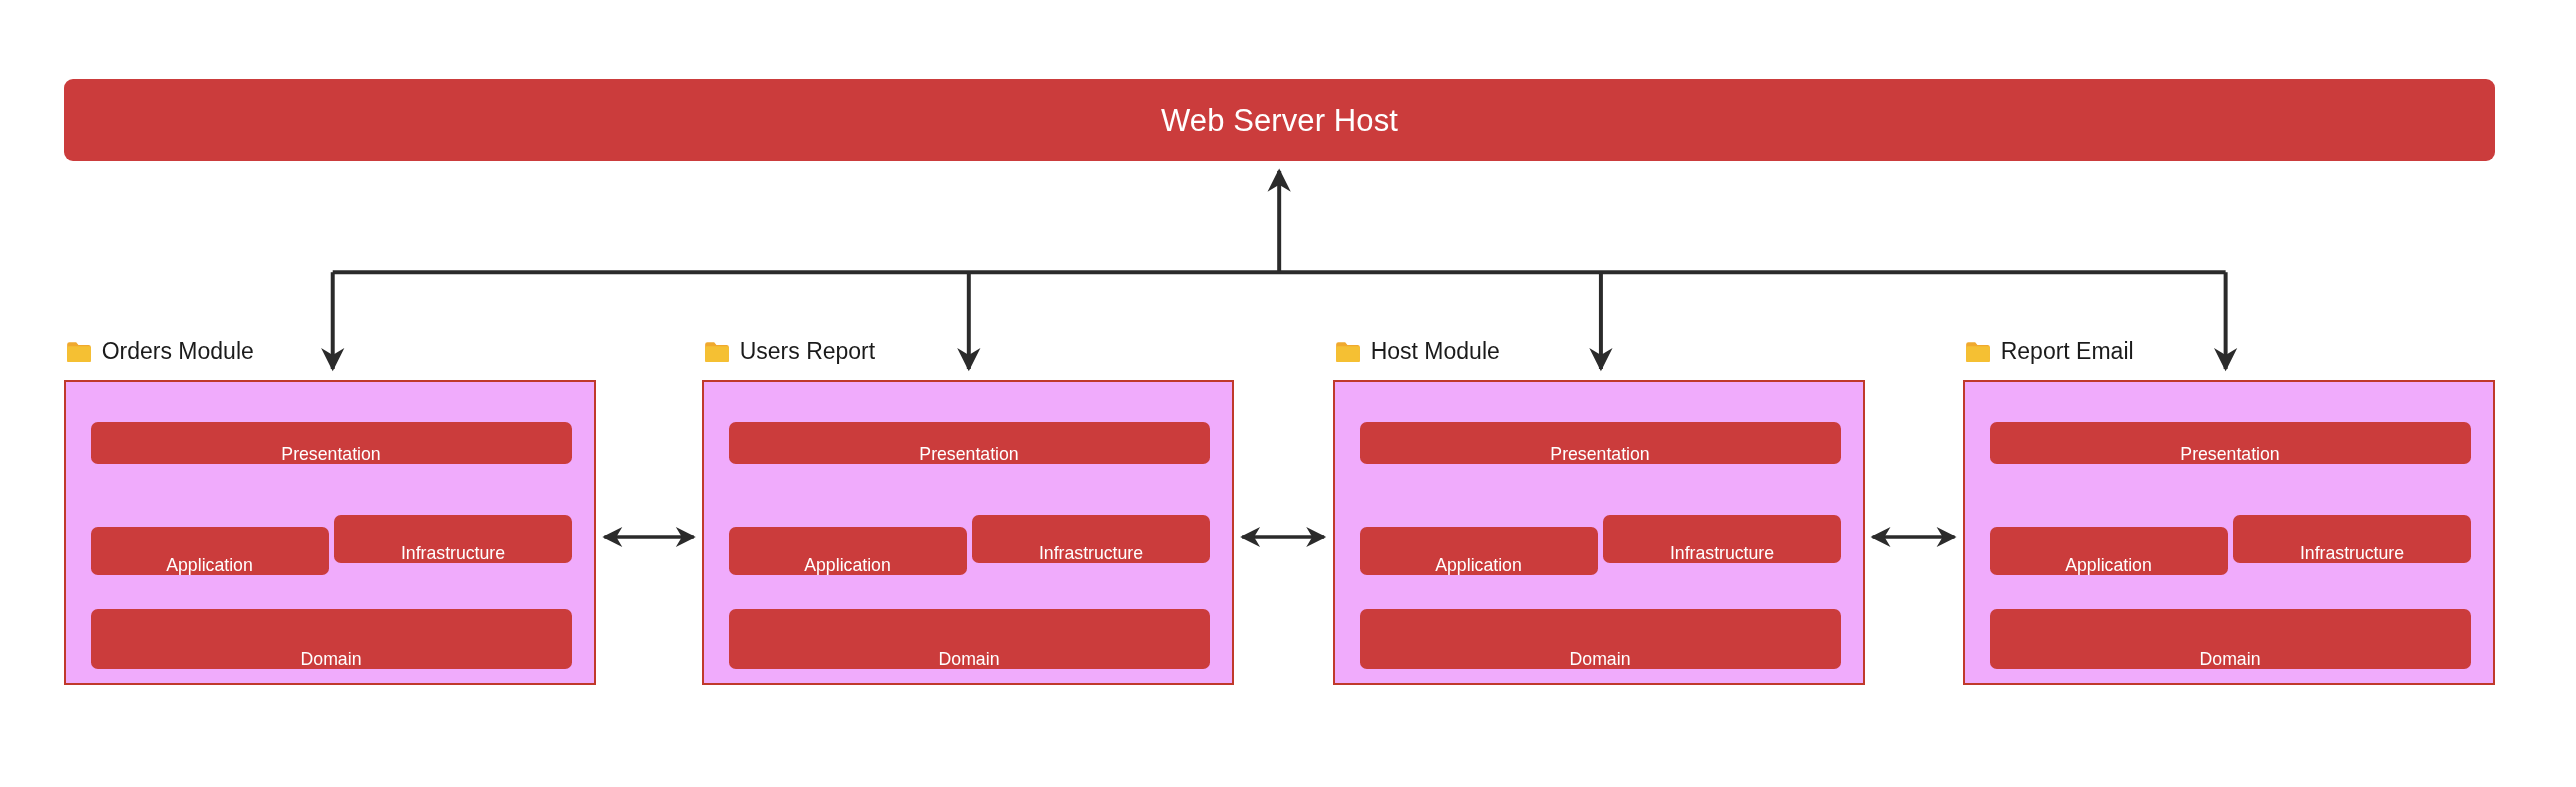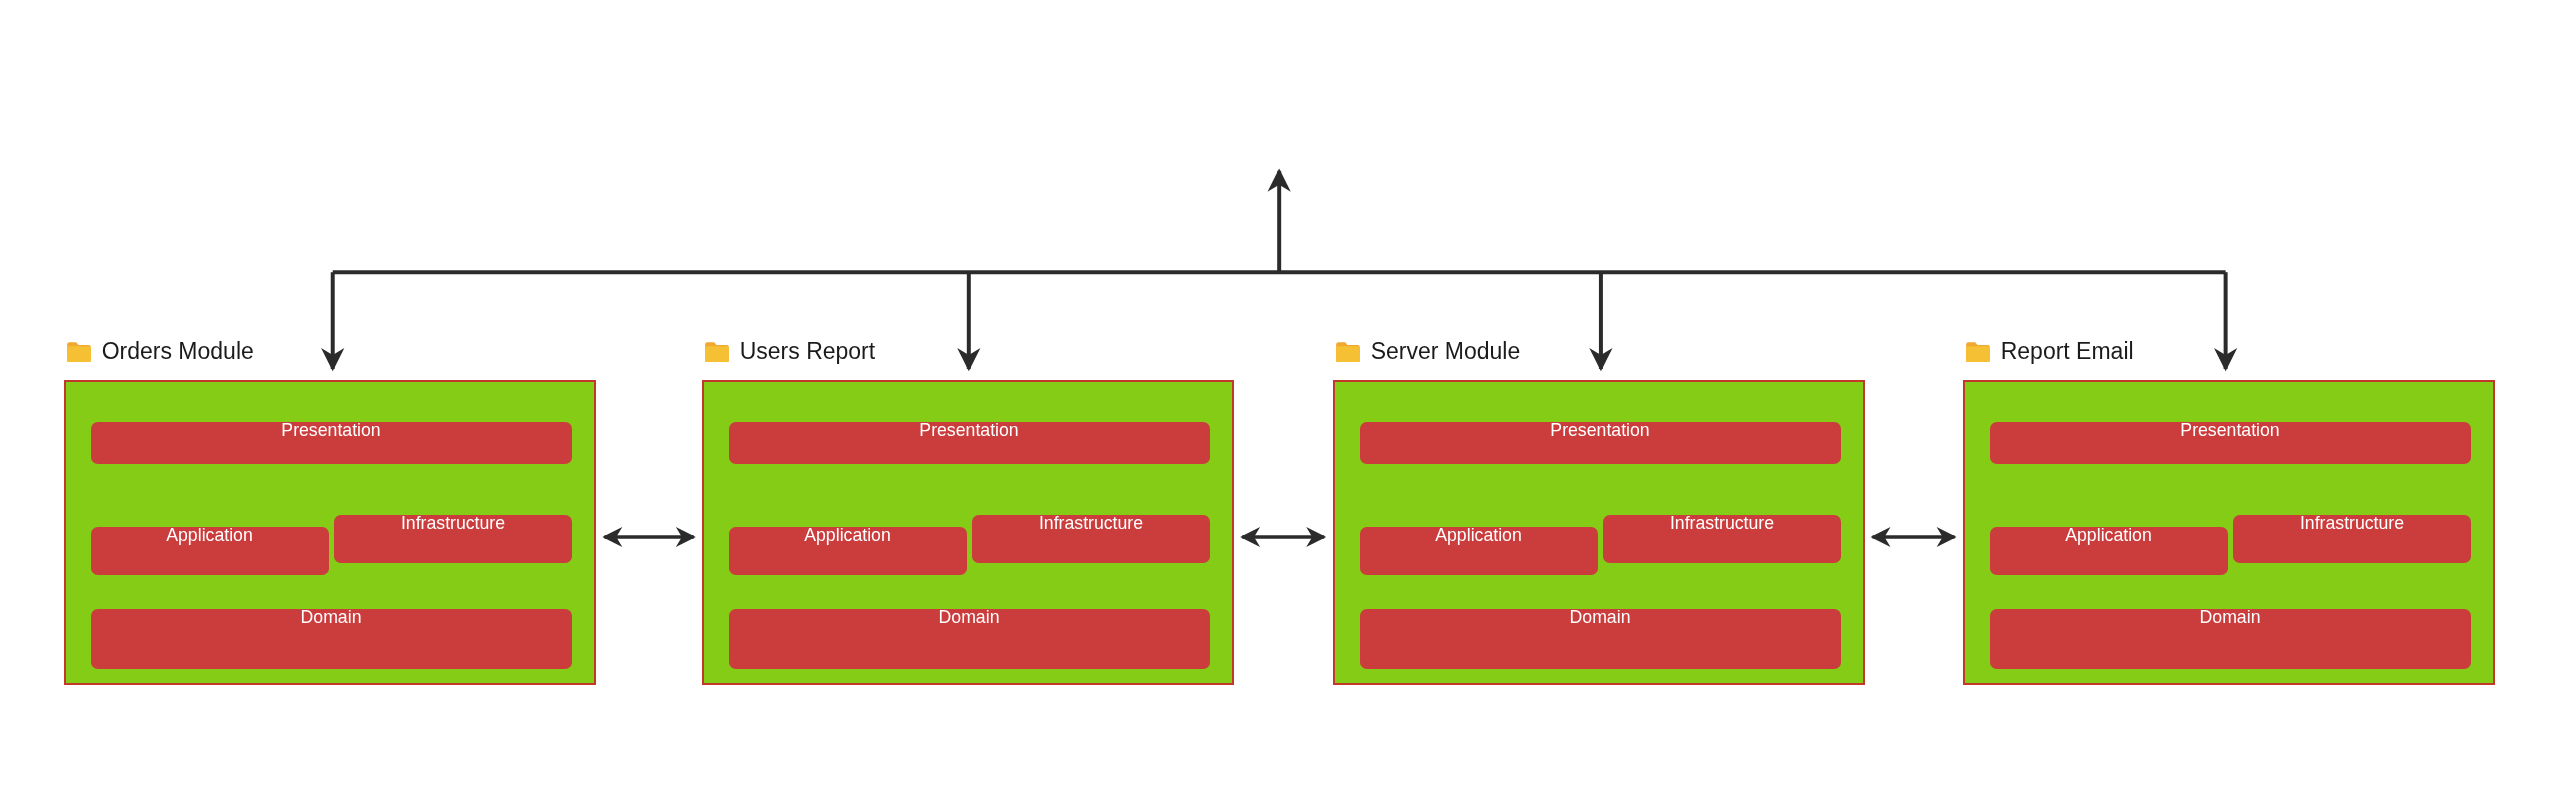--- a/index.html
+++ b/index.html
@@ -53,21 +53,21 @@
   }
 
   
   .module {
     position: absolute;
     top: 380px;
     width: 532px;
     height: 305px;
     border: 2.3px solid #c0392b;
     box-sizing: border-box;
-    background: #84cc16;
+    background: #f0abfc;
   }
   .module-header {
     position: absolute;
     top: -42px;
     left: 0;
     display: flex;
     align-items: center;
     gap: 9.7px;
     white-space: nowrap;
   }
@@ -84,21 +84,21 @@
     font-weight: 400;
     line-height: 1;
   }
 
   
   .layer {
     position: absolute;
     background: #cb3c3c;
     border-radius: 6.8px;
     display: flex;
-    align-items: flex-start;
+    align-items: flex-end;
     justify-content: center;
     color: #ffffff;
     box-sizing: border-box;
   }
   .layer-label {
     font-size: 17.7px;
     font-weight: 400;
     line-height: 1;
     color: #ffffff;
   }
@@ -126,20 +126,23 @@
     top: 227px;
     width: 481px;
     height: 60px;
   }
 </style>
 </head>
 <body>
 
 <div id="canvas">
 
+  <div class="host-bar">
+    <span class="host-bar-label">Web Server Host</span>
+  </div>
 
   <svg id="connectors" viewBox="0 0 4521 1382" xmlns="http://www.w3.org/2000/svg">
     <defs>
       <marker id="arrowDown" viewBox="0 0 12 12" refX="6" refY="10" markerWidth="7" markerHeight="7" orient="auto-start-reverse">
         <path d="M 1 1 L 6 11 L 11 1 L 6 4 Z" fill="#2b2b2b"></path>
       </marker>
       <marker id="arrowEnd" viewBox="0 0 12 12" refX="10" refY="6" markerWidth="7" markerHeight="7" orient="auto">
         <path d="M 1 1 L 11 6 L 1 11 L 4 6 Z" fill="#2b2b2b"></path>
       </marker>
       <marker id="arrowStart" viewBox="0 0 12 12" refX="10" refY="6" markerWidth="7" markerHeight="7" orient="auto-start-reverse">
@@ -232,21 +235,21 @@
       <span class="layer-label">Domain</span>
     </div>
   </div>
 
   <div class="module" style="left:1333px;">
     <div class="module-header">
       <svg class="folder-icon" viewBox="0 0 46 38">
         <path d="M2 6 a4 4 0 0 1 4 -4 h12 l4 5 h18 a4 4 0 0 1 4 4 v23 a4 4 0 0 1 -4 4 h-34 a4 4 0 0 1 -4 -4 z" fill="#f0a92e"></path>
         <path d="M2 12 a3 3 0 0 1 3 -3 h36 a3 3 0 0 1 3 3 v22 a3 3 0 0 1 -3 3 h-36 a3 3 0 0 1 -3 -3 z" fill="#f5c033"></path>
       </svg>
-      <span class="module-title">Server Module</span>
+      <span class="module-title">Host Module</span>
     </div>
 
     <div class="layer layer-presentation">
       <span class="layer-label">Presentation</span>
     </div>
     <div class="layer layer-application">
       <span class="layer-label">Application</span>
     </div>
     <div class="layer layer-infrastructure">
       <span class="layer-label">Infrastructure</span>

